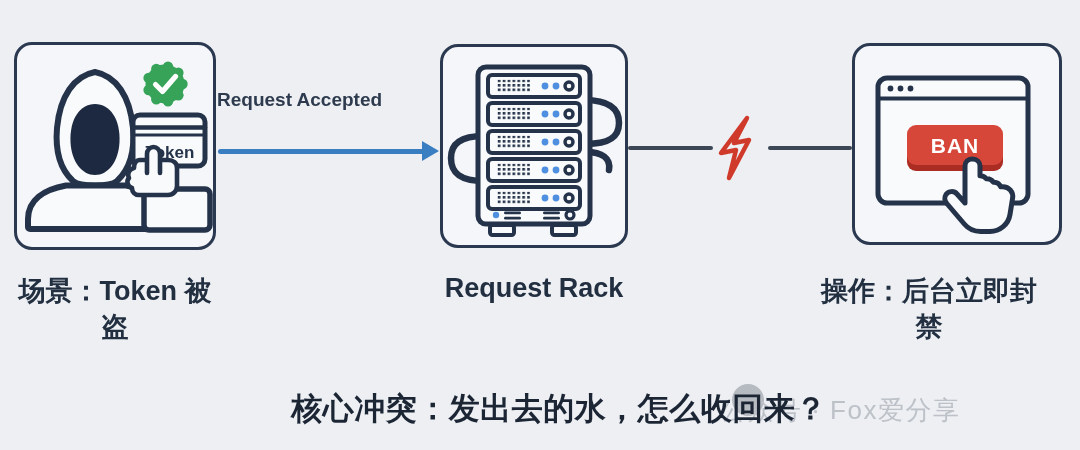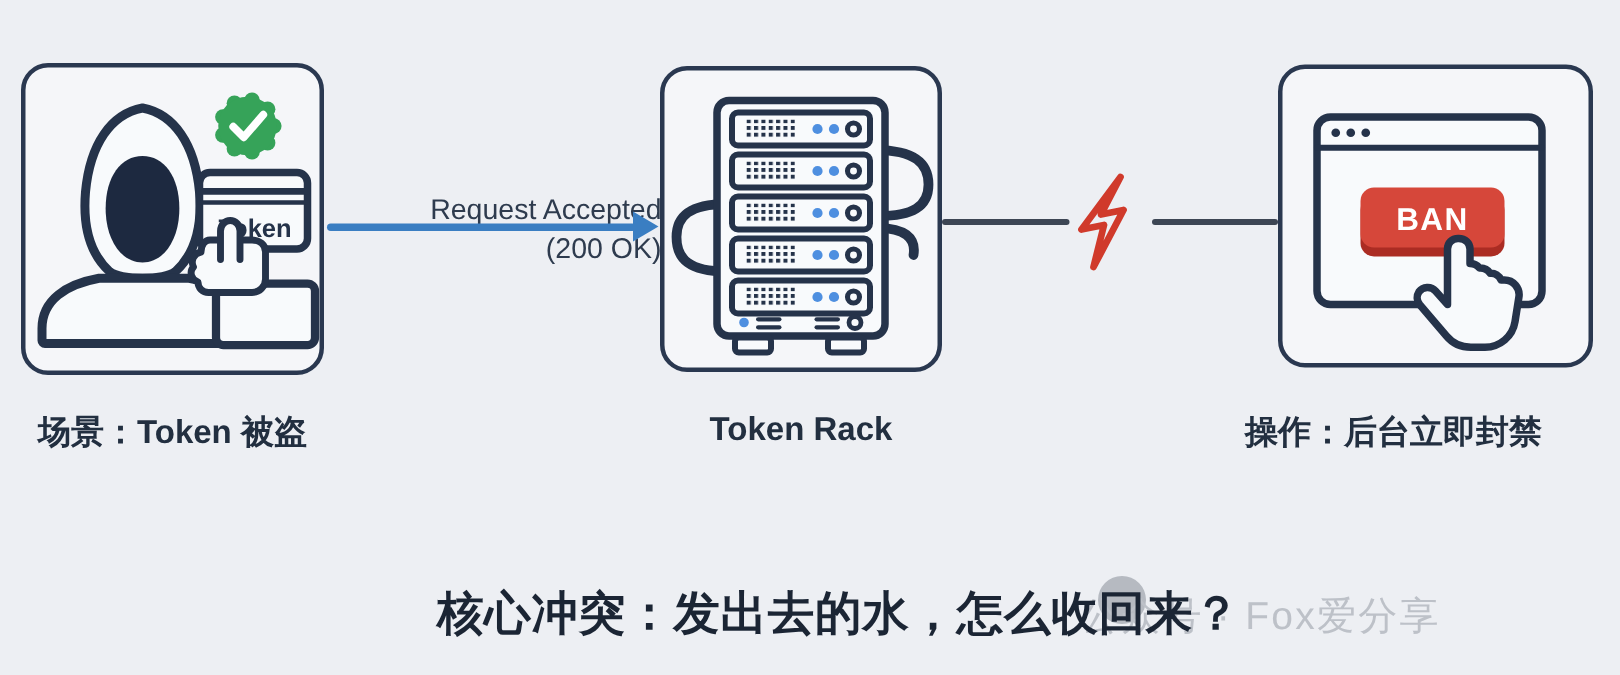--- a/index.html
+++ b/index.html
@@ -28,38 +28,38 @@
   .fb { fill:var(--led-blue,#4e8fe0); }
   .fw { fill:#f8fafc; }
   .green { fill:var(--badge-green,#36a359); }
   .ban { fill:var(--ban-red,#d6473a); }
   .ban-dark { fill:var(--ban-red-dark,#ab2c23); }
   .ban-text { fill:#ffffff; font-family:"Liberation Sans",sans-serif; font-size:21px; font-weight:700; letter-spacing:1px; }
   .card-text { fill:var(--icon-dark,#25334a); font-family:"Liberation Sans",sans-serif; font-size:17px; font-weight:700; }
 
   
   .connector-request { position:absolute; left:217px; top:85px; width:224px; height:90px; }
-  .req-text { position:absolute; left:0; top:2px; width:100%; text-align:right;
-    color:#2e3b4e; font-size:19px; font-weight:400; line-height:26px;margin-top:41px; }
+  .req-text { position:absolute; left:0; top:2px; width:100%; text-align:left;
+    color:#2e3b4e; font-size:19px; font-weight:700; line-height:26px; }
   .arrow-line { position:absolute; left:1px; top:64px; width:206px; height:5px;
     border-radius:3px; background:var(--arrow-blue,#3a7ec2); }
   .arrow-head { position:absolute; left:205px; top:56px; width:0; height:0;
     border-top:10px solid transparent; border-bottom:10px solid transparent;
     border-left:17px solid var(--arrow-blue,#3a7ec2); }
 
   
   .connector-broken { position:absolute; left:628px; top:100px; width:224px; height:96px; }
   .broken-line { position:absolute; top:46px; height:3.5px; border-radius:2px;
     background:var(--connector-dark,#3d4654); }
   .broken-line.l { left:0; width:85px; }
   .broken-line.r { left:140px; width:84px; }
   #bolt-svg { position:absolute; left:88px; top:14px; }
 
   .panel-label { position:absolute; top:273px; text-align:center;
-    color:var(--label-text,#222f40); font-size:22px; font-weight:600; }
+    color:var(--label-text,#222f40); font-size:27px; font-weight:600; }
   #label-scenario { left:14px;  width:202px; }
   #label-server   { left:440px; width:188px; }
   #label-action   { left:812px; width:234px; }
 
   .footer-heading { position:absolute; left:0; top:388px; width:1062px; text-align:center;
     color:var(--heading-text,#1b2534); font-size:31px; font-weight:700;
     letter-spacing:0.5px; z-index:3;margin-left:28px; }
   .watermark { position:absolute; left:720px; top:393px;
     color:var(--watermark-gray,#bdc1c8); font-size:26px; letter-spacing:1.5px;
     z-index:2; white-space:nowrap; }
@@ -105,21 +105,20 @@
         <circle cx="164.4" cy="30.8" r="5.2"></circle>
         <circle cx="151" cy="42" r="19.5"></circle>
       </g>
       <polyline points="141.5,42.5 148.5,49.5 161.5,34.5" fill="none" stroke="#ffffff" stroke-width="5.2" stroke-linecap="round" stroke-linejoin="round"></polyline>
     </g>
   </svg>
 
   <div class="connector-request">
     <div class="req-text">
       <div>Request Accepted</div>
-      <div>(200 OK)</div>
     </div>
     <div class="arrow-line"></div>
     <div class="arrow-head"></div>
   </div>
 
   <svg class="icon" id="server-svg" width="188" height="204" viewBox="0 0 188 204">
     <defs>
       <pattern id="vents" width="4.9" height="4.5" patternUnits="userSpaceOnUse">
         <rect width="2.7" height="2.6" class="fd"></rect>
       </pattern>
@@ -174,20 +173,20 @@
     </g>
     <g>
       <rect x="55" y="88" width="96" height="40" rx="9" class="ban-dark"></rect>
       <rect x="55" y="82" width="96" height="40" rx="9" class="ban"></rect>
       <text x="103" y="110" text-anchor="middle" class="ban-text">BAN</text>
     </g>
     <path class="fw sd" stroke-width="5" stroke-linejoin="round" d="M120 116 c -4 0 -7 3 -7 7 l 0 37 -8 -9 c -3 -3.5 -8.5 -3 -11 0.5 c -1.8 2.8 -1.5 6.5 0.8 9 l 17.5 20.5 c 4 4.8 10 7.5 16.3 7.5 l 9.4 0 c 10 0 18.4 -7.2 20 -17 l 2.6 -16.4 c 1 -6 -3.6 -11.4 -9.7 -11.4 l -2.2 0 c -1.2 -2.8 -4 -4.7 -7.2 -4.5 c -1.6 -2.3 -4.3 -3.7 -7.2 -3.5 c -1.5 -1.9 -3.8 -3 -6.3 -3 l 0 -9.7 c 0 -4 -3.2 -7 -7.5 -7 z"></path>
   </svg>
 
   <div class="panel-label" id="label-scenario">场景：Token 被盗</div>
-  <div class="panel-label" id="label-server">Token Rack</div>
+  <div class="panel-label" id="label-server">Request Rack</div>
   <div class="panel-label" id="label-action">操作：后台立即封禁</div>
 
   <div class="watermark-dot"></div>
   <div class="footer-heading">核心冲突：发出去的水，怎么收回来？</div>
   <div class="watermark">公众号 · Fox爱分享</div>
 
 </div>
 
 </body></html>

